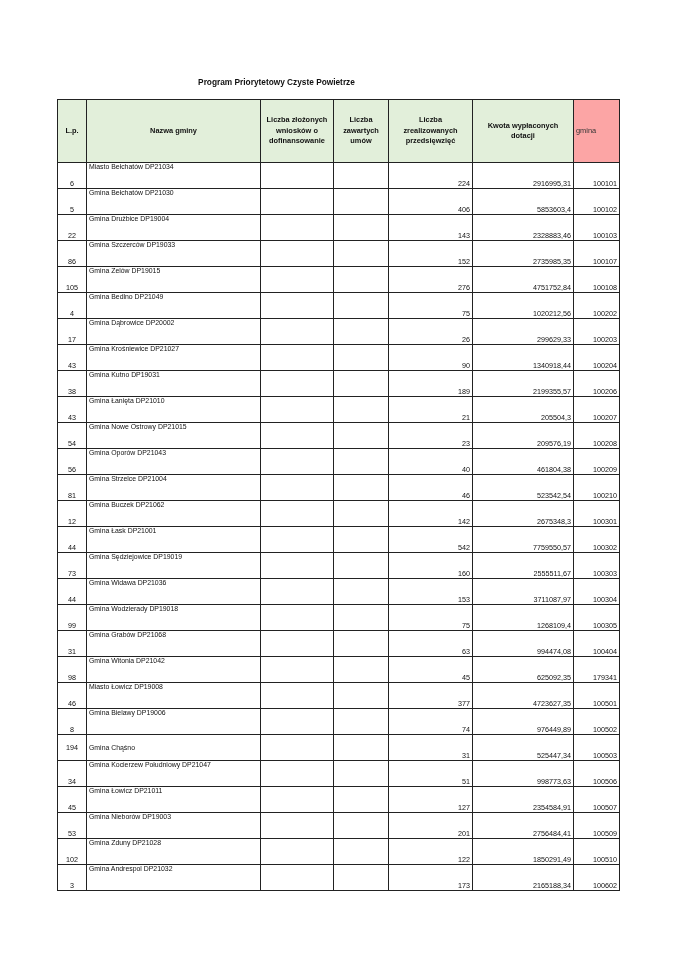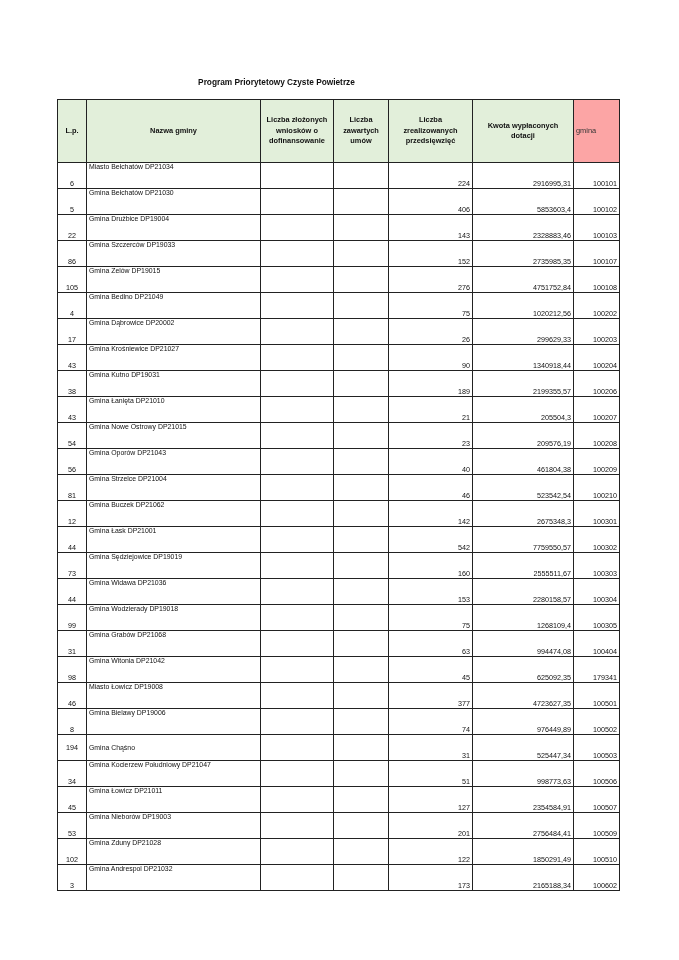--- a/index.html
+++ b/index.html
@@ -265,21 +265,21 @@
         <td class="num">160</td>
         <td class="num">2555511,67</td>
         <td class="num">100303</td>
       </tr>
       <tr>
         <td class="lp">44</td>
         <td class="name">Gmina Widawa DP21036</td>
         <td class="empty"></td>
         <td class="empty"></td>
         <td class="num">153</td>
-        <td class="num">2280158,57</td>
+        <td class="num">3711087,97</td>
         <td class="num">100304</td>
       </tr>
       <tr>
         <td class="lp">99</td>
         <td class="name">Gmina Wodzierady DP19018</td>
         <td class="empty"></td>
         <td class="empty"></td>
         <td class="num">75</td>
         <td class="num">1268109,4</td>
         <td class="num">100305</td>

